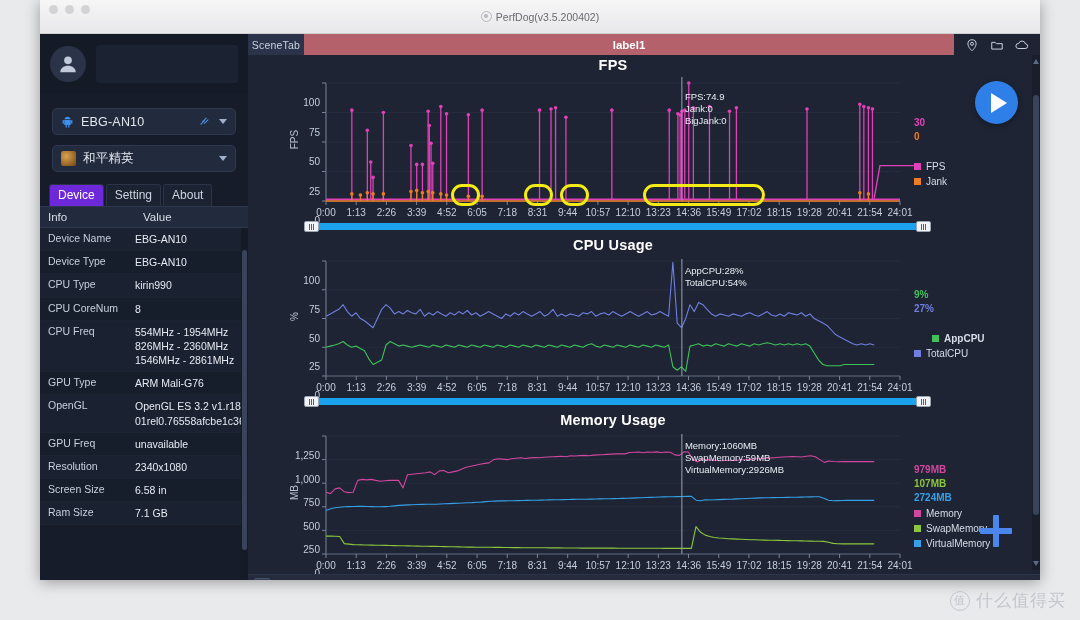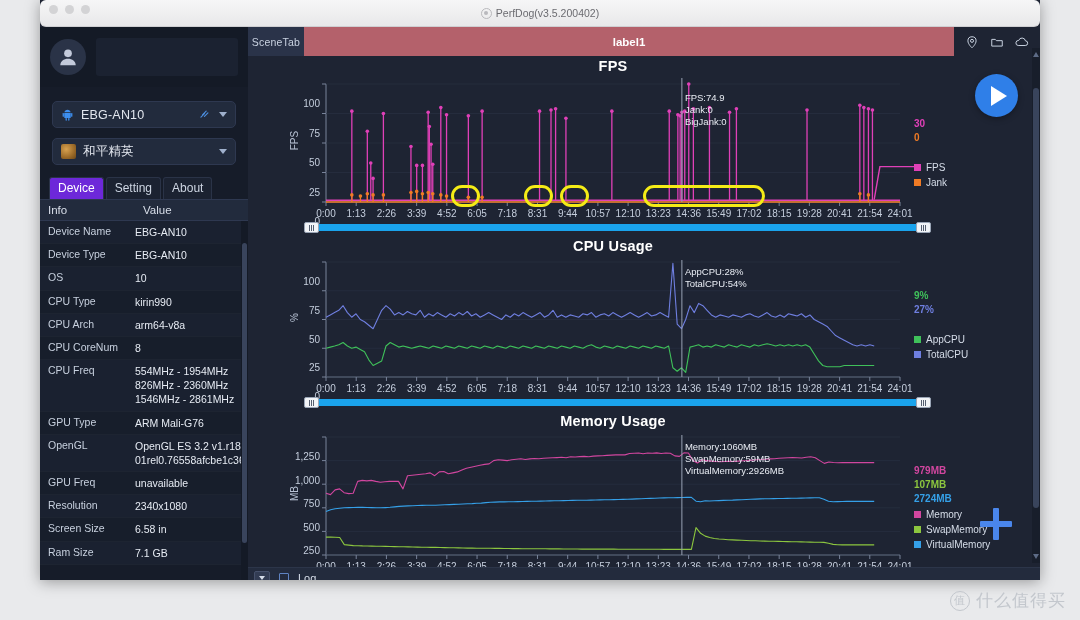--- a/index.html
+++ b/index.html
@@ -13,25 +13,25 @@
   
   #app-window {
     position: absolute;
     left: 40px; top: 0px;
     width: 1000px; height: 580px;
     background: #1e2433;
     box-shadow: 0 2px 14px rgba(0,0,0,.35);
     overflow: hidden;
   }
   #titlebar {
-    height: 27px; width: 100%;
+    height: 34px; width: 100%;
     background: linear-gradient(#f6f6f7,#e8e8ea);
     border-bottom: 1px solid #cfcfd2;
     position: relative;
-    display: flex; align-items: center; justify-content: center; border-radius: 6px;
+    display: flex; align-items: center; justify-content: center;
   }
   .traffic { position: absolute; left: 9px; top: 5px; display: flex; gap: 7px; }
   .traffic span { width: 9px; height: 9px; border-radius: 50%; background: #d3d3d5; display: block; }
   #title-text {
     font-size: 10.5px; color: #6b6b70; display:flex; align-items:center; gap:4px;
   }
   #title-logo {
     width: 11px; height: 11px; border-radius: 50%;
     border: 1.5px solid #b9b9bd; display:inline-block;
     position: relative;
@@ -85,21 +85,21 @@
   .trow:nth-child(even){ background:#171e2b; }
   .trow .k { width:95px; flex-shrink:0; font-size:10.5px; color:#c7d0de; padding:4px 0 4px 8px; }
   .trow .v { flex:1; font-size:10.5px; color:#e6ebf3; padding:4px 6px 4px 0; white-space:pre-line; line-height:1.35; }
   #side-scroll {
     position:absolute; right:0; top:0; width:7px; height:100%; background:#141a26;
   }
   #side-thumb { position:absolute; top:22px; left:1px; width:5px; height:300px; background:#39445c; border-radius:3px;}
 
   
   #main { flex:1; background:#1e2433; display:flex; flex-direction:column; position:relative; min-width:0;}
-  #scene-bar { height: 29px; display:flex; align-items:stretch; background:#0f766e;justify-content:space-between; }
+  #scene-bar { height: 21px; display:flex; align-items:stretch; background:#0f766e;justify-content:space-between; }
   #scene-tab-btn {
     width:56px; background:#2a3349; color:#c9d2e1; font-size:10.5px;
     display:flex; align-items:center; justify-content:center; letter-spacing:.2px;
   }
   #scene-label {
     flex:1; background:#b4616b; color:#ffffff; font-size:11.5px; font-weight:bold;
     display:flex; align-items:center; justify-content:center;
   }
   #scene-icons { width:86px; background:#1e2433; display:flex; align-items:center; justify-content:center; gap:11px;}
   #scene-icons svg{ width:14px;height:14px; }
@@ -256,30 +256,22 @@
         <div id="rows-host">
             <div class="trow">
               <div class="k">Device Name</div>
               <div class="v">EBG-AN10</div>
             </div>
             <div class="trow">
               <div class="k">Device Type</div>
               <div class="v">EBG-AN10</div>
             </div>
             <div class="trow">
-              <div class="k">OS</div>
-              <div class="v">10</div>
-            </div>
-            <div class="trow">
               <div class="k">CPU Type</div>
               <div class="v">kirin990</div>
-            </div>
-            <div class="trow">
-              <div class="k">CPU Arch</div>
-              <div class="v">arm64-v8a</div>
             </div>
             <div class="trow">
               <div class="k">CPU CoreNum</div>
               <div class="v">8</div>
             </div>
             <div class="trow">
               <div class="k">CPU Freq</div>
               <div class="v">554MHz - 1954MHz
 826MHz - 2360MHz
 1546MHz - 2861MHz</div>
@@ -596,21 +588,21 @@
             <div class="xtick" style="left: 418.526px; width: 44px; top: 145px;">14:36</div>
             <div class="xtick" style="left: 448.737px; width: 44px; top: 145px;">15:49</div>
             <div class="xtick" style="left: 478.947px; width: 44px; top: 145px;">17:02</div>
             <div class="xtick" style="left: 509.158px; width: 44px; top: 145px;">18:15</div>
             <div class="xtick" style="left: 539.368px; width: 44px; top: 145px;">19:28</div>
             <div class="xtick" style="left: 569.579px; width: 44px; top: 145px;">20:41</div>
             <div class="xtick" style="left: 599.789px; width: 44px; top: 145px;">21:54</div>
             <div class="xtick" style="left: 630px; width: 44px; top: 145px;">24:01</div>
             <div class="annot" style="left: 436.88px; top: 28px;"><div>AppCPU:28%</div><div>TotalCPU:54%</div></div>
             <div class="cur-val" style="left: 666px; color: rgb(63, 193, 90); top: 52px;">9%</div>
-            <div class="legend-item" style="left: 666px; top: 96px;">
+            <div class="legend-item" style="left: 684px; top: 96px; font-weight: bold;">
               <span class="legend-sw" style="background: rgb(63, 193, 90);"></span>
               <span>AppCPU</span>
             </div>
             <div class="cur-val" style="left: 666px; color: rgb(111, 127, 224); top: 66px;">27%</div>
             <div class="legend-item" style="left: 666px; top: 111px;">
               <span class="legend-sw" style="background: rgb(111, 127, 224);"></span>
               <span>TotalCPU</span>
             </div>
             <div class="slider-track" style="left: 60px; width: 618px; top: 161px;"></div>
             <div class="slider-knob" style="left: 56px; top: 159px;">

